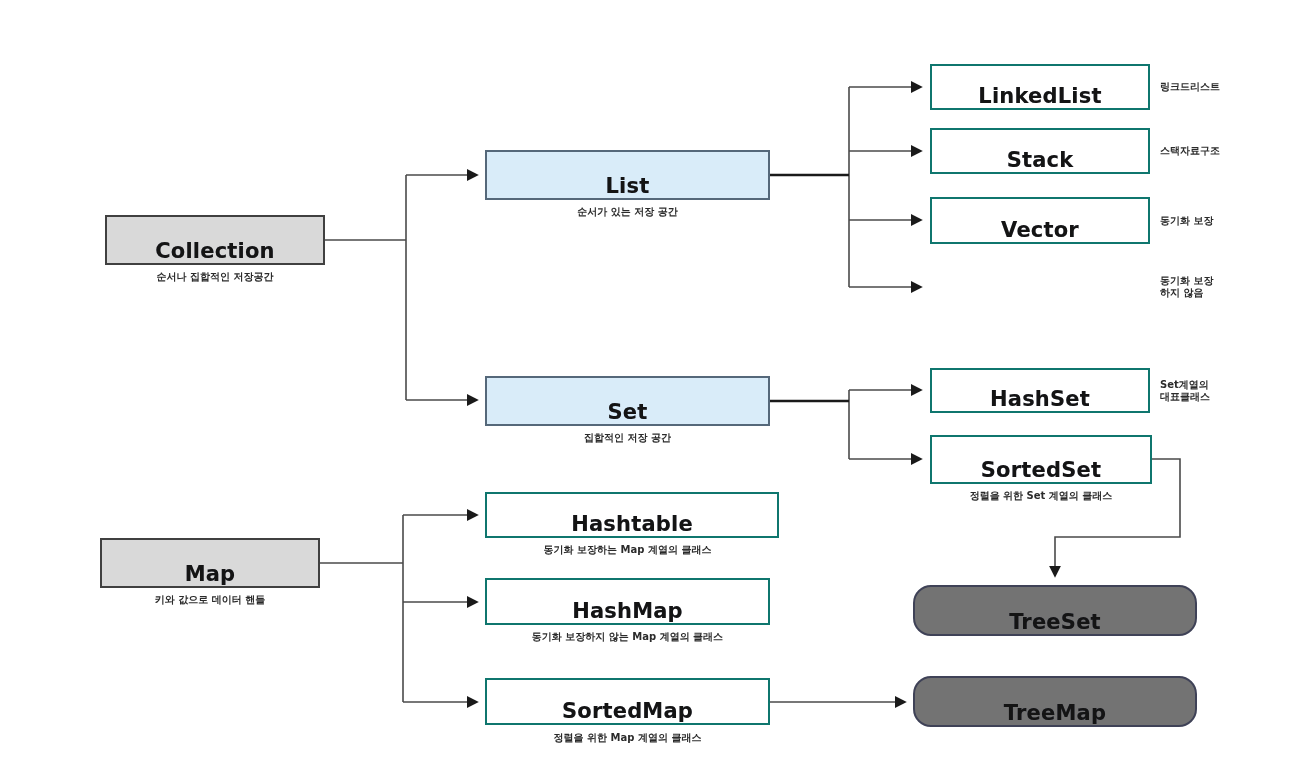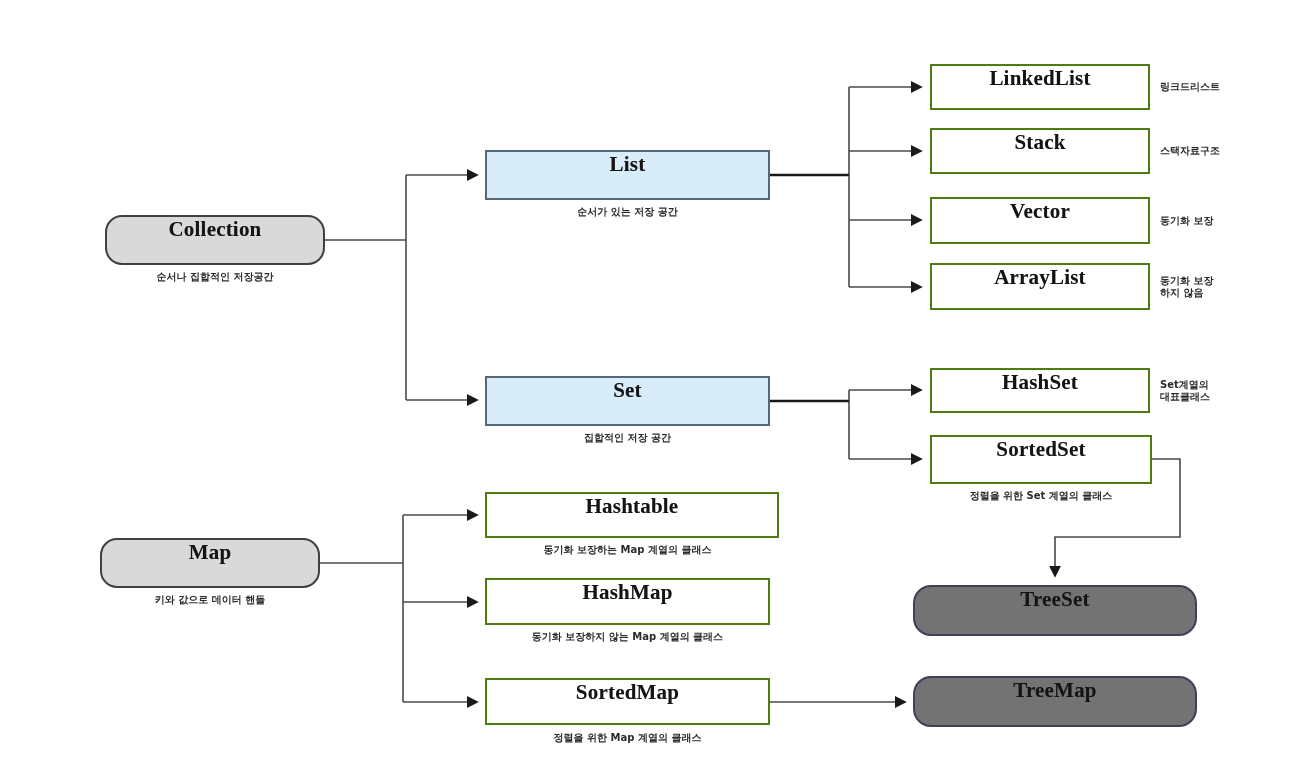--- a/index.html
+++ b/index.html
@@ -3,29 +3,29 @@
 <meta charset="utf-8">
 <style>
   html,body{margin:0;padding:0;background:#ffffff;}
   .canvas{
     position:relative;width:1306px;height:764px;background:#ffffff;overflow:hidden;
     font-family:"DejaVu Sans","Liberation Sans",sans-serif;
   }
   svg.edges{position:absolute;left:0;top:0;z-index:0;}
   .box{
     position:absolute;z-index:1;box-sizing:border-box;
-    border:2px solid #4d7c0f;background:#ffffff;
-    display:flex;align-items:flex-start;justify-content:center;font-family:Liberation Serif, serif;
+    border:2px solid #0f766e;background:#ffffff;
+    display:flex;align-items:flex-end;justify-content:center;
   }
   .box .lbl{
     font-weight:bold;font-size:21px;color:#141414;letter-spacing:.2px;
     text-shadow:0 0 .5px rgba(20,30,80,.35);
     white-space:nowrap;
   }
-  .box.group{background:#d9d9d9;border-color:#404040;border-radius:17px;}
+  .box.group{background:#d9d9d9;border-color:#404040;}
   .box.iface{background:#d9ecf9;border-color:#55687a;}
   .box.tree{background:#737373;border-color:#3f4257;border-radius:18px;}
   .cap{
     position:absolute;z-index:1;text-align:center;
     font-size:10px;font-weight:bold;color:#2b2b2b;white-space:nowrap;
   }
   .scap{
     position:absolute;z-index:1;display:flex;align-items:center;
     font-size:10px;font-weight:bold;color:#2b2b2b;line-height:1.2;
     white-space:pre-line;text-align:left;
@@ -103,23 +103,20 @@
   <div class="box" style="left:930px;top:128px;width:220px;height:46px">
     <span class="lbl">Stack</span>
   </div>
   <div class="scap" style="left:1160px;top:128px;height:46px">스택자료구조</div>
 
   <div class="box" style="left:930px;top:197px;width:220px;height:47px">
     <span class="lbl">Vector</span>
   </div>
   <div class="scap" style="left:1160px;top:197px;height:47px">동기화 보장</div>
 
-  <div class="box" style="left:930px;top:263px;width:220px;height:47px">
-    <span class="lbl">ArrayList</span>
-  </div>
   <div class="scap" style="left:1160px;top:263px;height:47px">동기화 보장
 하지 않음</div>
 
   <div class="box" style="left:930px;top:368px;width:220px;height:45px">
     <span class="lbl">HashSet</span>
   </div>
   <div class="scap" style="left:1160px;top:368px;height:45px">Set계열의
 대표클래스</div>
 
   <div class="box" style="left:930px;top:435px;width:222px;height:49px">

